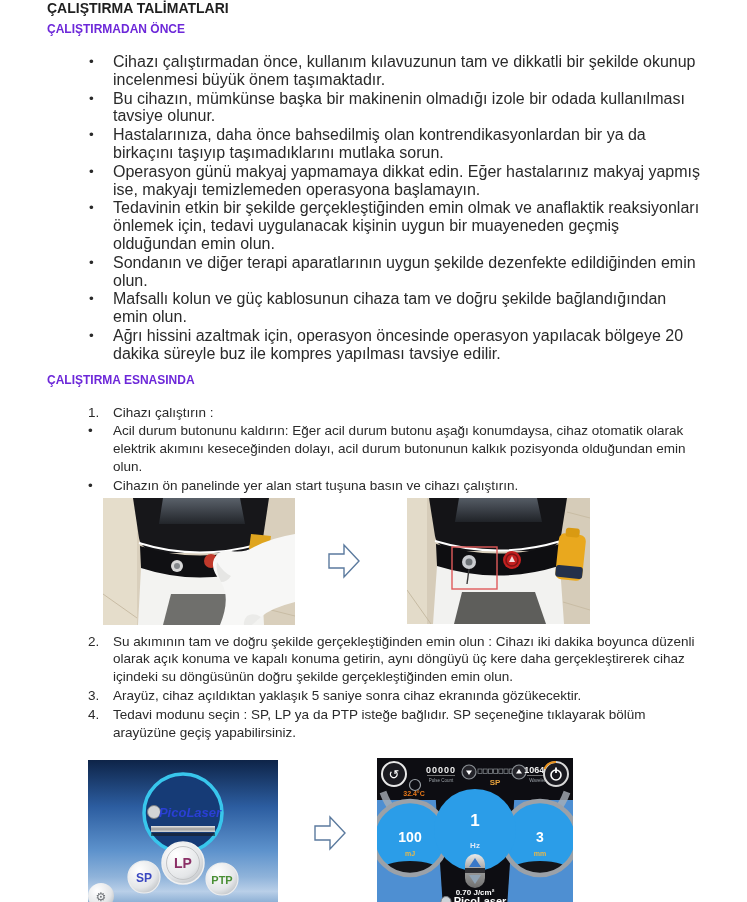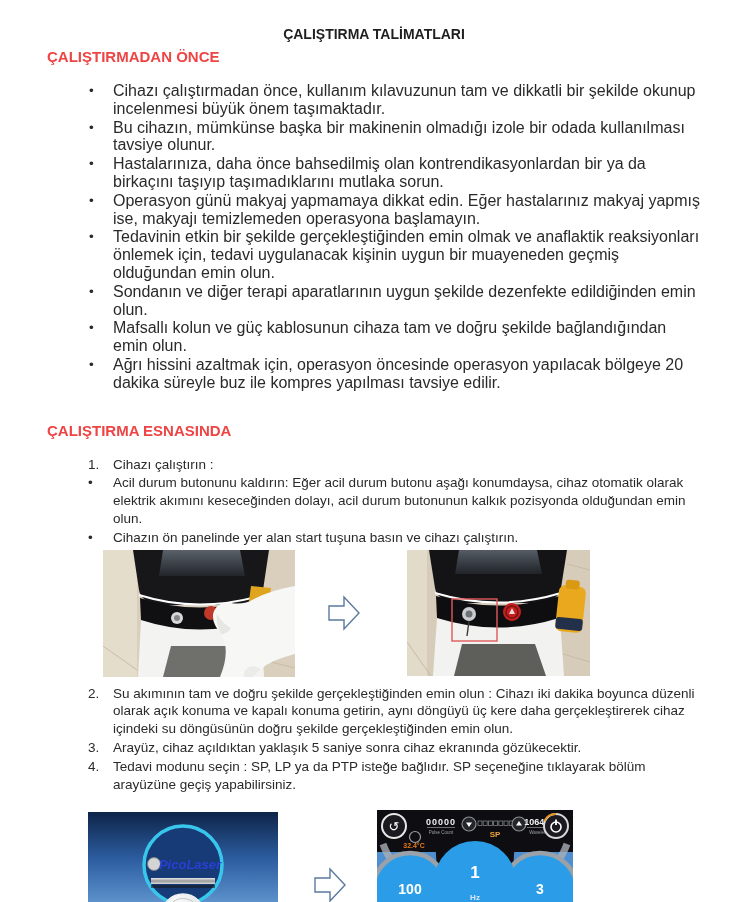--- a/index.html
+++ b/index.html
@@ -3,23 +3,23 @@
 <meta charset="utf-8">
 <style>
   html,body { margin:0; padding:0; }
   body {
     width:747px; height:902px; background:#ffffff;
     font-family:"Liberation Sans", sans-serif; color:#2a2a2a;
     overflow:hidden;
   }
   .page { position:relative; width:747px; height:902px; }
   .content { padding:0 46px 0 47px; }
-  .title { padding-top:26px; text-align:center; font-weight:700; font-size:14px; color:#1f1f1f; }
-  .heading { margin-top:6px; font-weight:700; font-size:15px; color:#ef4444; }
-  .heading.during { margin-top:30px; }
+  .title { text-align:left; font-weight:700; font-size:14px; color:#1f1f1f; }
+  .heading { margin-top:6px; font-weight:700; font-size:12px; color:#6d28d9; }
+  .heading.during { margin-top:10px; }
   ul.bullets { list-style:none; margin:17px 0 0 0; padding:0 0 0 66px; }
   ul.bullets li {
     position:relative; font-size:16px; line-height:17.8px; margin-bottom:1px;
   }
   ul.bullets li::before {
     content:"\2022"; position:absolute; left:-24px; top:0; font-size:13.5px;
   }
   .steps { margin-top:17px; }
   .step { display:flex; margin-left:41px; font-size:13.5px; line-height:17.8px; }
   .step.gap { margin-top:1px;justify-content:space-between; }

